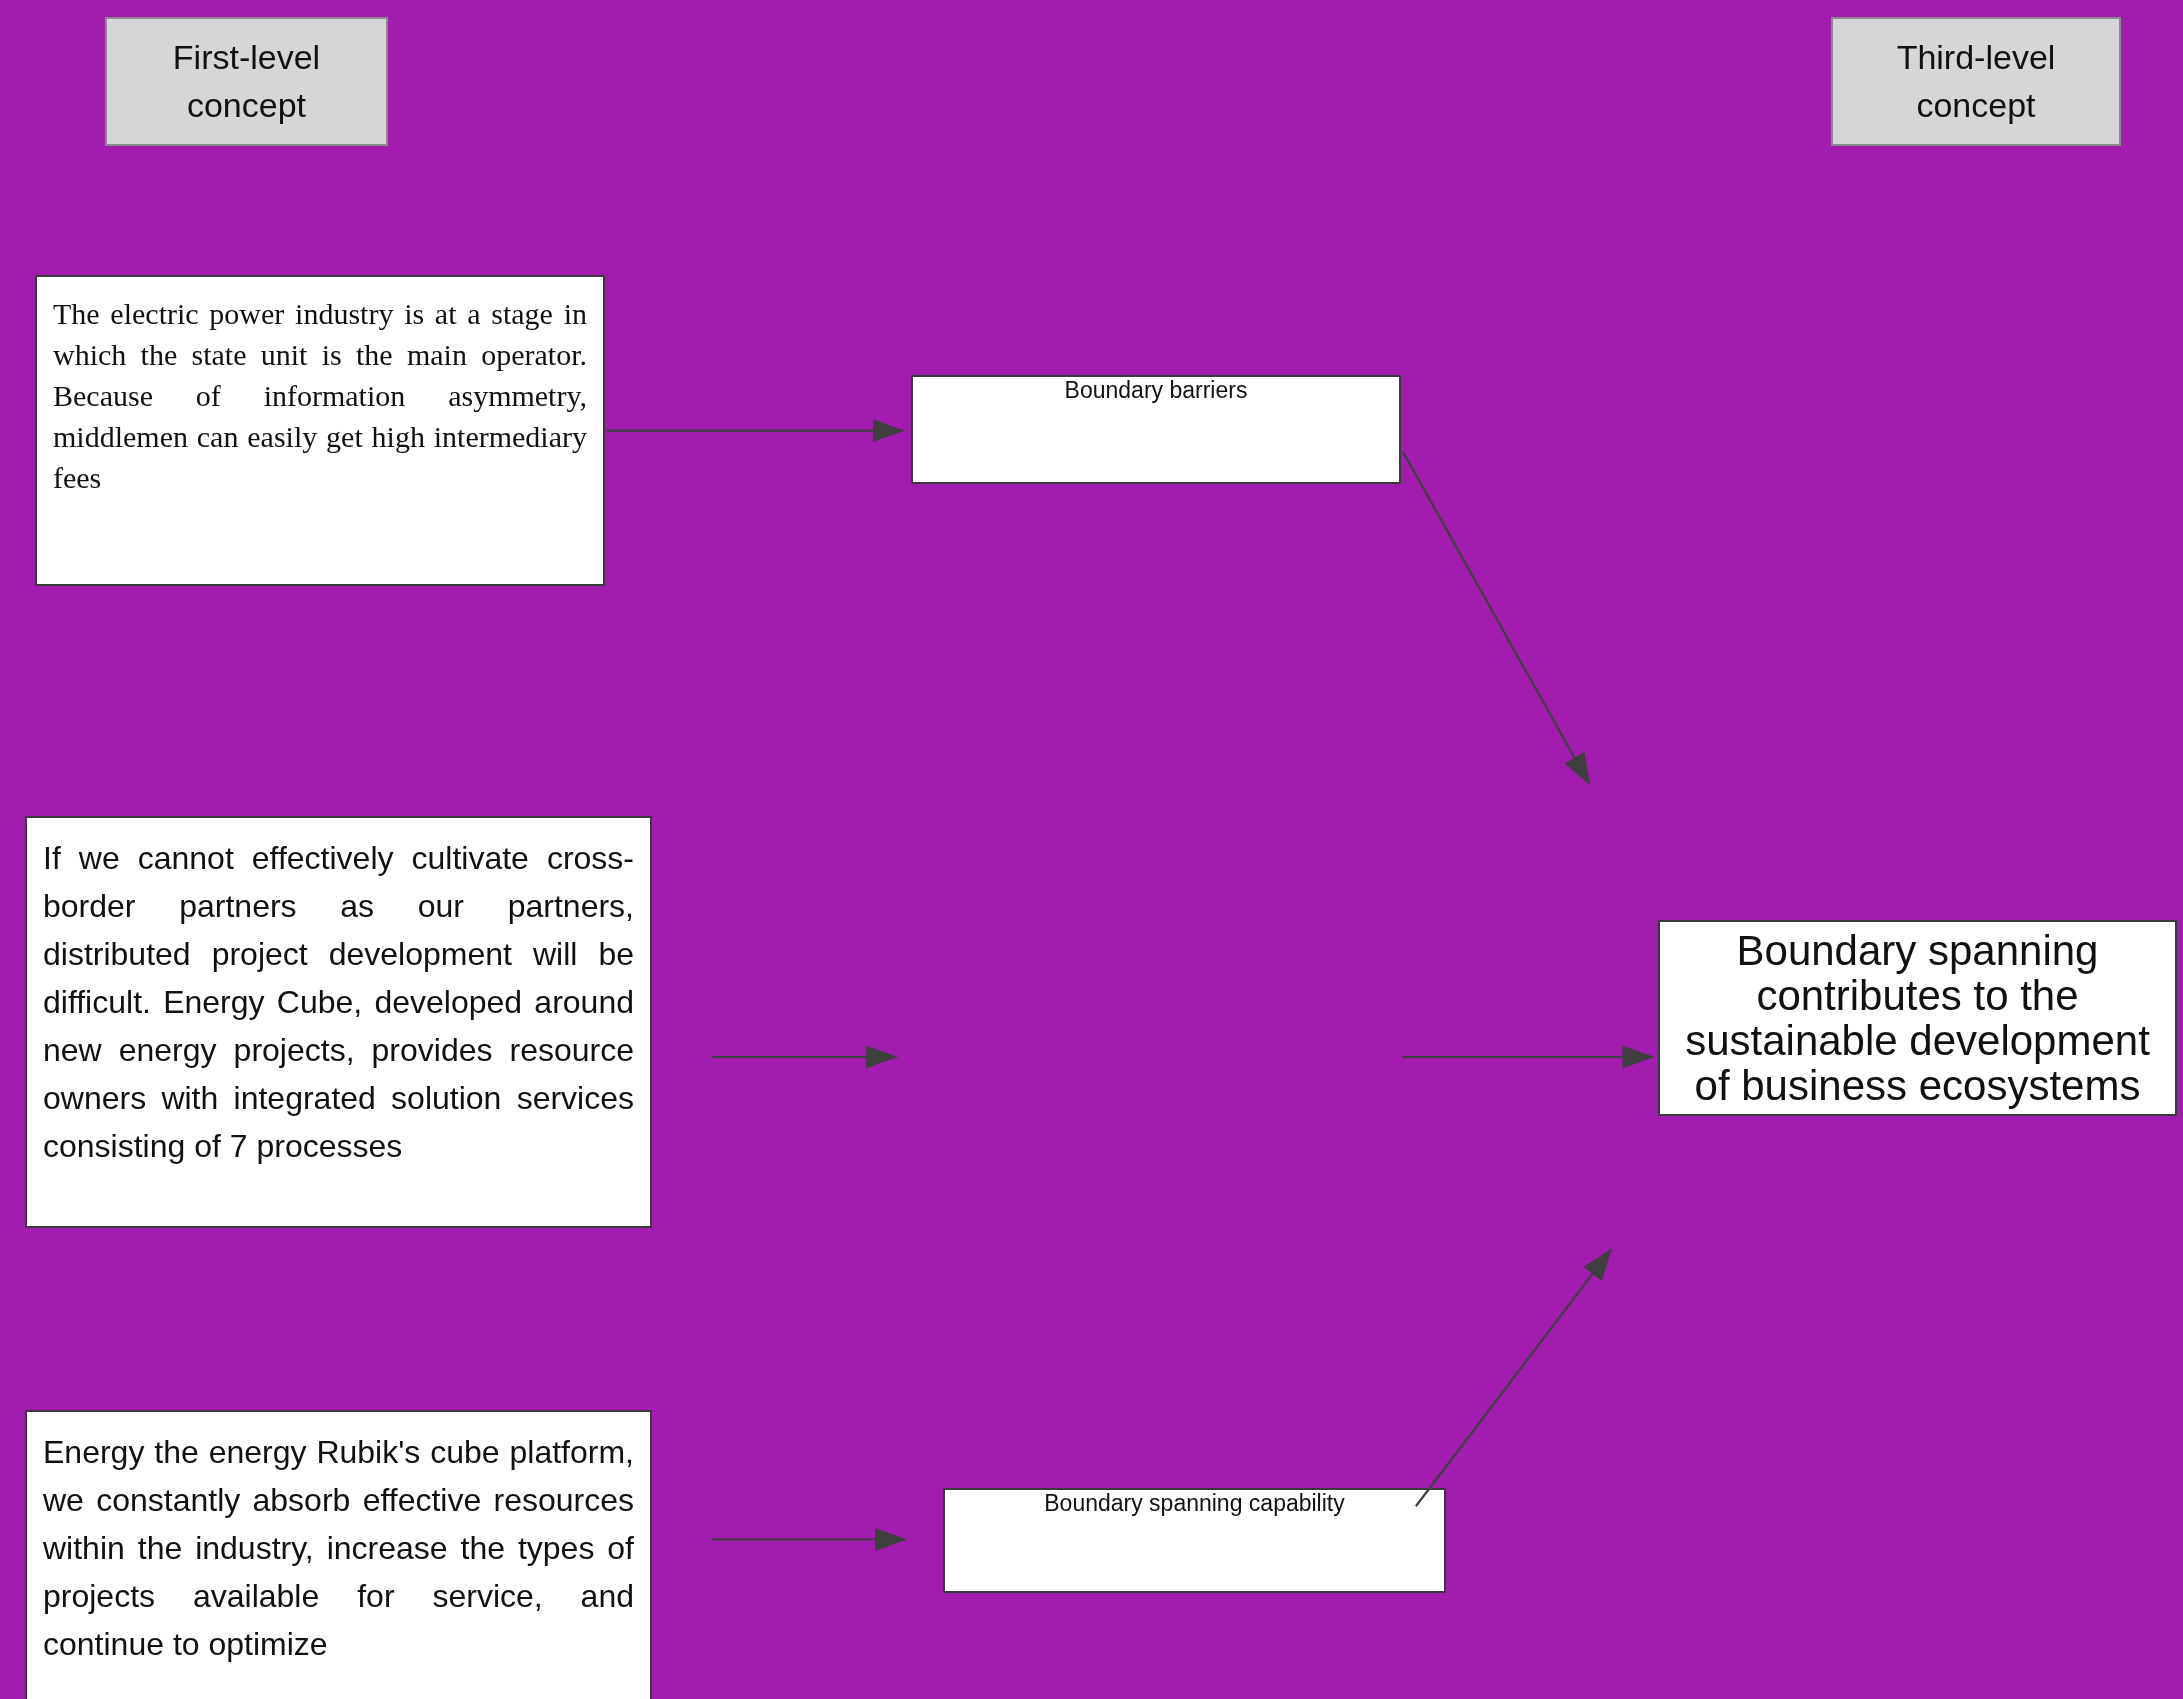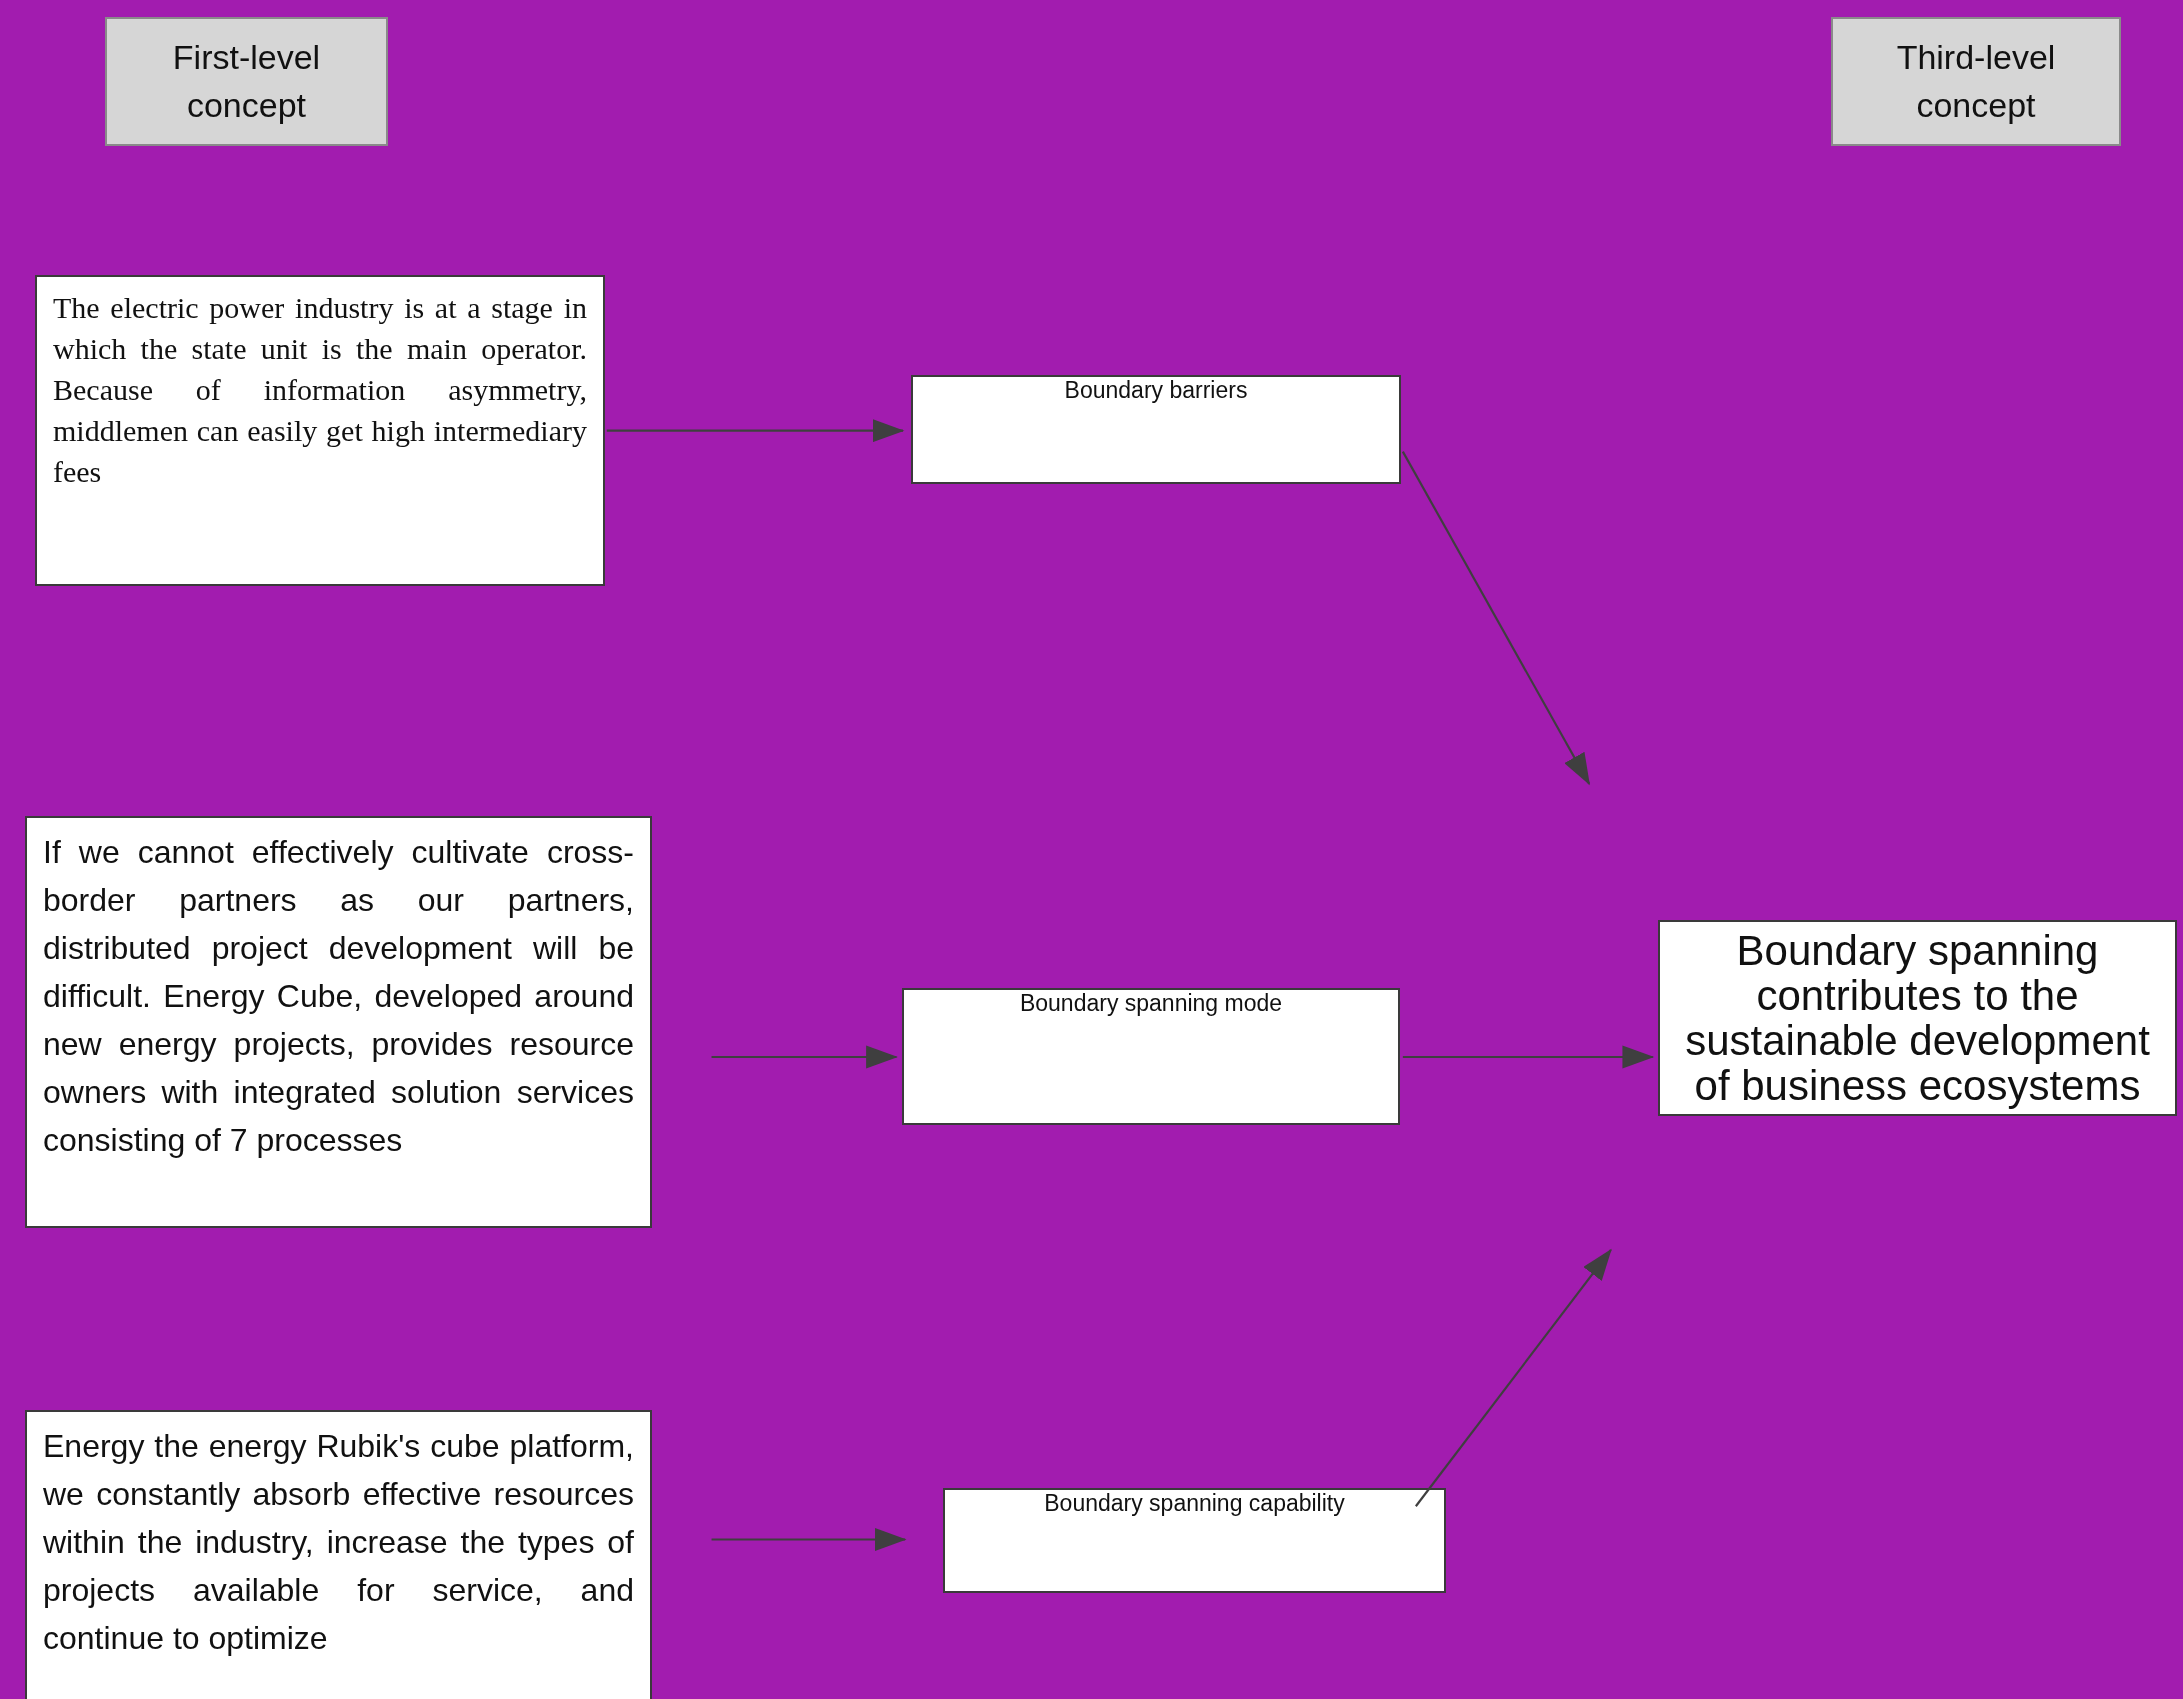--- a/index.html
+++ b/index.html
@@ -21,21 +21,21 @@
     box-sizing:border-box;
     padding:0 19px;
     color:#111;
   }
   .srcbox{
     position:absolute;
     background:#ffffff;
     border:2.2px solid #3a3a3a;
     box-sizing:border-box;
     text-align:justify;
-    padding:10px 16px;
+    padding:16px 16px;
     color:#111;
   }
   .srcbox.serif{
     font-family:"Liberation Serif",serif;
     font-size:30px;line-height:41px;
   }
   .srcbox.sans{
     font-family:"Liberation Sans",sans-serif;
     font-size:32px;line-height:48px;margin-top:21px;
   }
@@ -87,23 +87,20 @@
   </div>
 
   <div class="srcbox sans last" style="left:25px;top:1389px;width:627px;height:309px;">
     <span>Energy the energy Rubik's cube platform, we constantly absorb effective resources within the industry, increase the types of projects available for service, and continue to optimize</span>
   </div>
 
   <div class="midbox" style="left:911px;top:375px;width:490px;height:109px;">
     <span>Boundary barriers</span>
   </div>
 
-  <div class="midbox" style="left:902px;top:988px;width:498px;height:137px;">
-    <span>Boundary spanning mode</span>
-  </div>
 
   <div class="midbox" style="left:911px;top:1488px;width:503px;height:105px;margin-left:32px;">
     <span>Boundary spanning capability</span>
   </div>
 
   <div class="endbox" style="left:1658px;top:920px;width:519px;height:196px;">
     <span>Boundary spanning contributes to the sustainable development of business ecosystems</span>
   </div>
 
   <svg class="arrows" viewBox="0 0 3022 2353">

